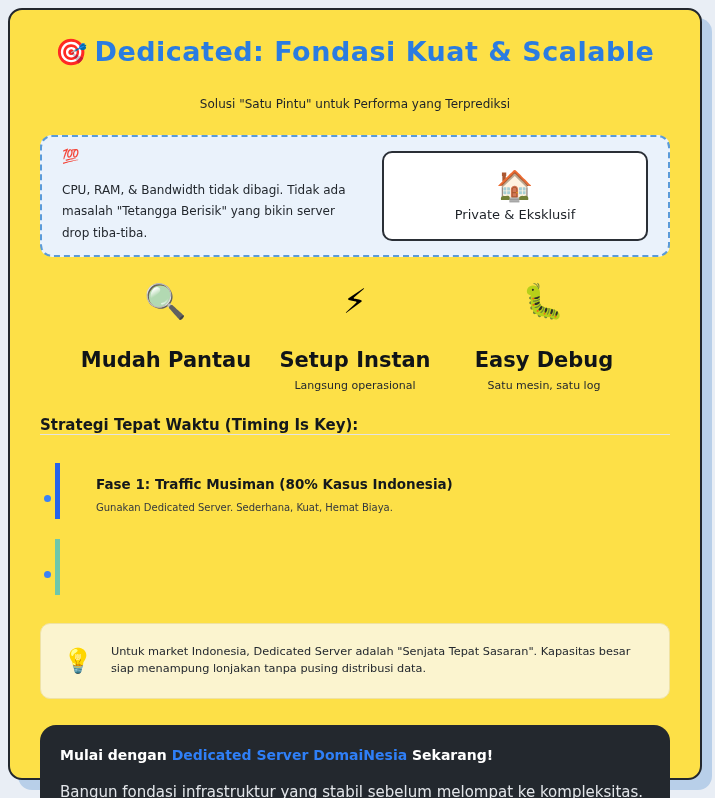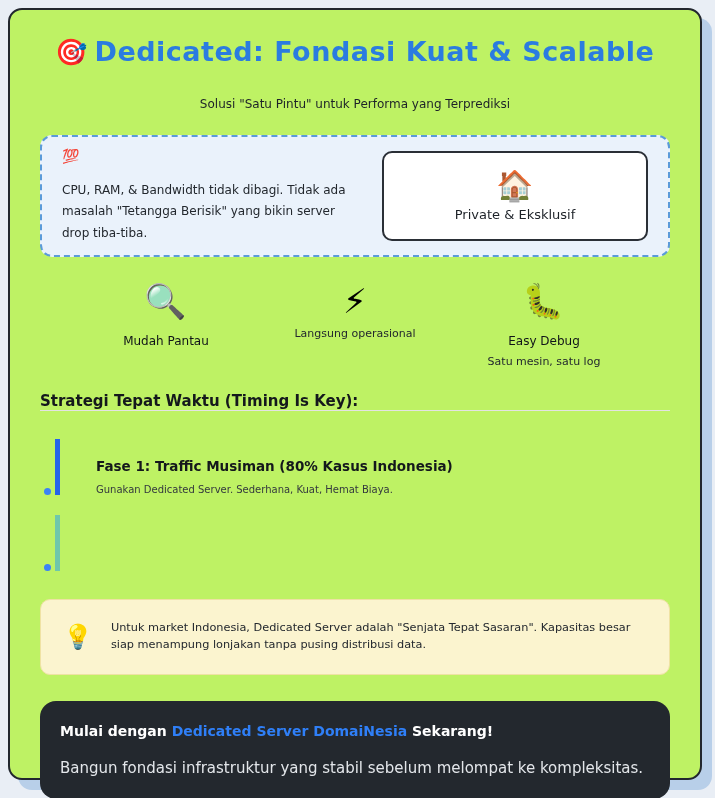--- a/index.html
+++ b/index.html
@@ -6,21 +6,21 @@
   html, body {
     width: 715px; height: 798px;
     background: #e9eef5;
     font-family: "DejaVu Sans", "Liberation Sans", sans-serif;
     overflow: hidden;
   }
   .card {
     position: relative;
     margin: 8px 13px 0 8px;
     width: 694px; height: 772px;
-    background: #bef264;
+    background: #fde047;
     border: 2px solid #22272e;
     border-radius: 14px;
     box-shadow: 10px 10px 0 #b8cfe9;
     padding: 26px 30px;
   }
   
   .title {
     text-align: center;
     font-size: 27px;
     font-weight: bold;
@@ -81,34 +81,34 @@
     margin-top: 26px;
     display: flex;
     justify-content: space-between;
     padding: 0 36px;
   }
   .feature {
     width: 180px;
     text-align: center;
   }
   .feature .icon { font-size: 34px; line-height: 1.1; }
-  .feature .f-title { margin-top: 14px; font-size: 12px; font-weight: normal; color: #101418; }
+  .feature .f-title { margin-top: 28px; font-size: 21px; font-weight: bold; color: #101418; }
   .feature .f-sub { margin-top: 7px; font-size: 11px; color: #23282e; }
   
   .strategy-heading {
     margin-top: 24px;
     font-size: 15px;
     font-weight: bold;
     color: #14181c;
     border-bottom: 1px solid #e3e3e3;
   }
   .phases { margin-top: 34px; padding-left: 4px; }
   .phase {
     display: flex;
-    align-items: flex-end;
+    align-items: center;
     margin-bottom: 26px;
     position: relative;
   }
   .phase-dot {
     width: 7px; height: 7px;
     border-radius: 50%;
     background: #3b82f6;
     margin-top: 9px;
     flex: none;
   }
@@ -171,20 +171,21 @@
     </div>
   </div>
 
   <div class="features">
     <div class="feature">
       <div class="icon">🔍</div>
       <div class="f-title">Mudah Pantau</div>
     </div>
     <div class="feature">
       <div class="icon">⚡</div>
+      <div class="f-title">Setup Instan</div>
       <div class="f-sub">Langsung operasional</div>
     </div>
     <div class="feature">
       <div class="icon">🐛</div>
       <div class="f-title">Easy Debug</div>
       <div class="f-sub">Satu mesin, satu log</div>
     </div>
   </div>
 
   <div class="strategy-heading">Strategi Tepat Waktu (Timing Is Key):</div>

